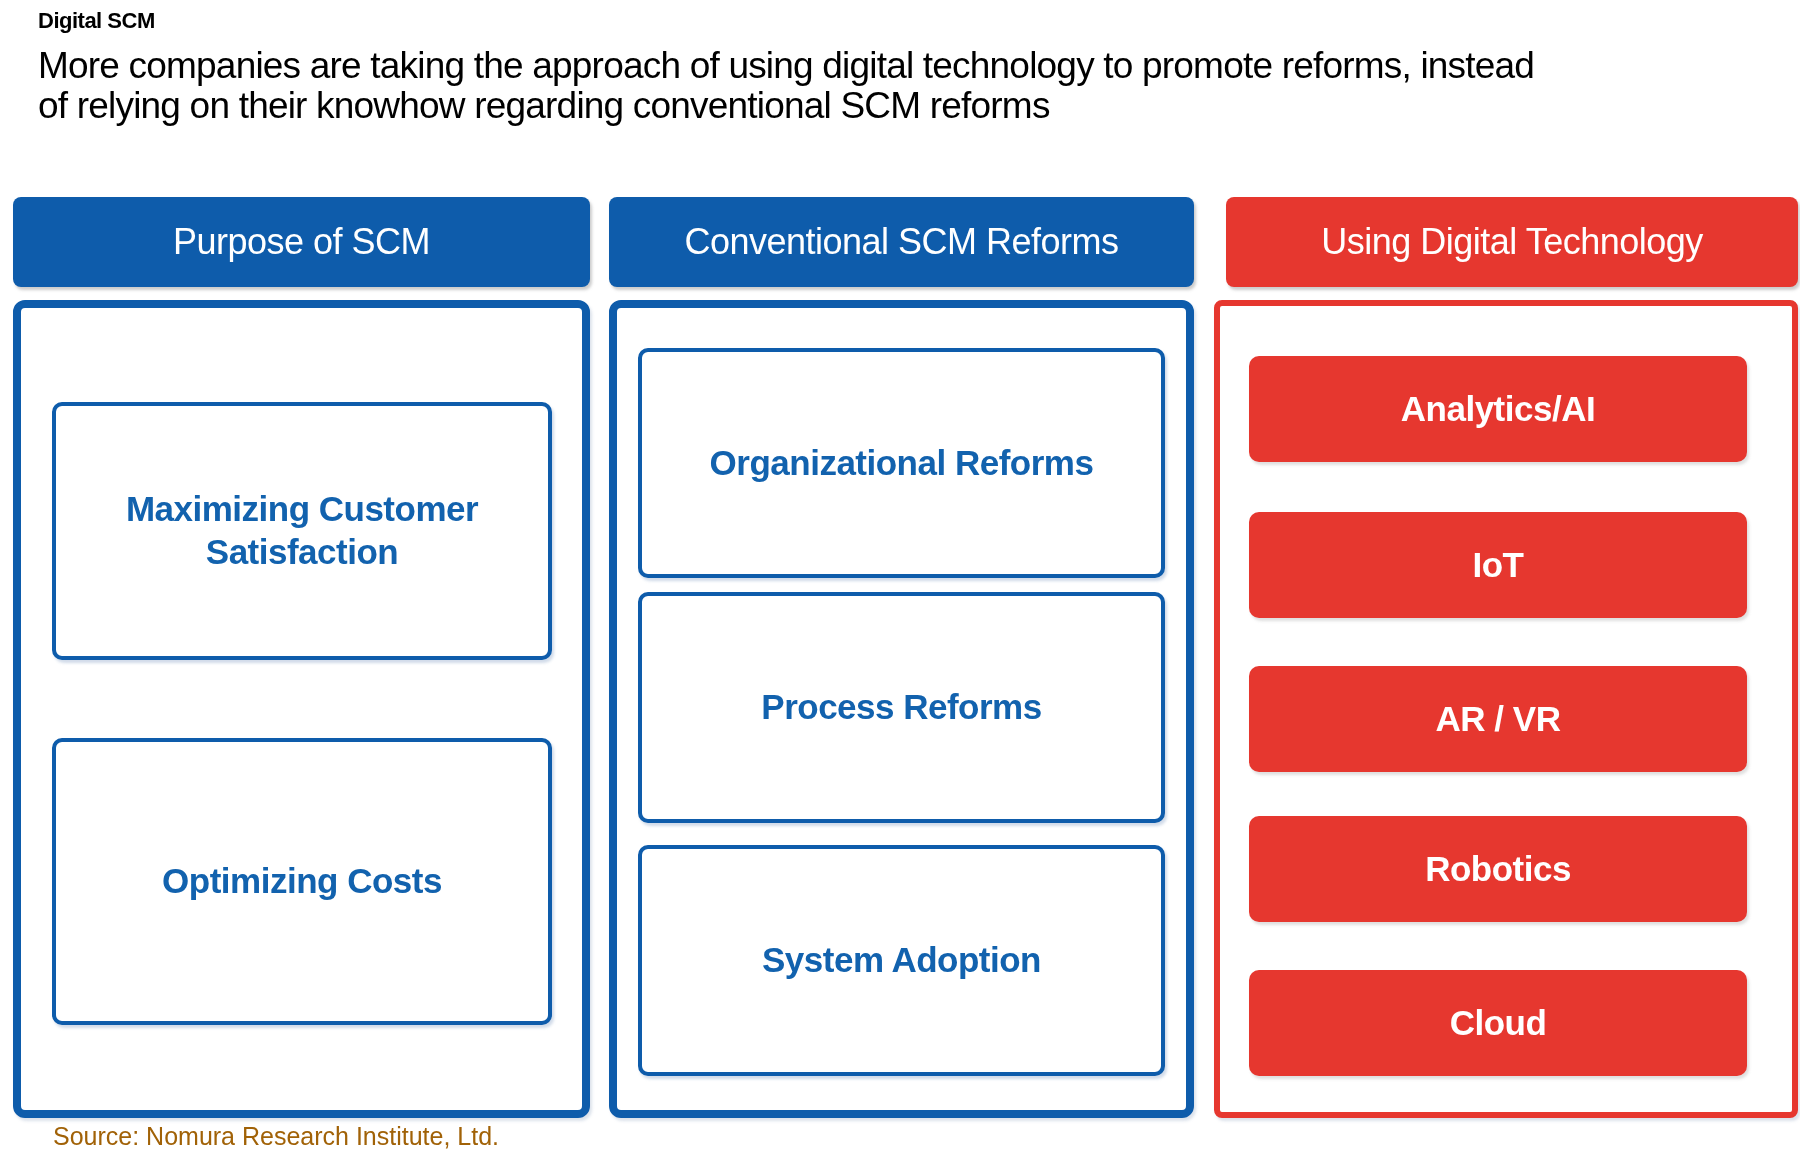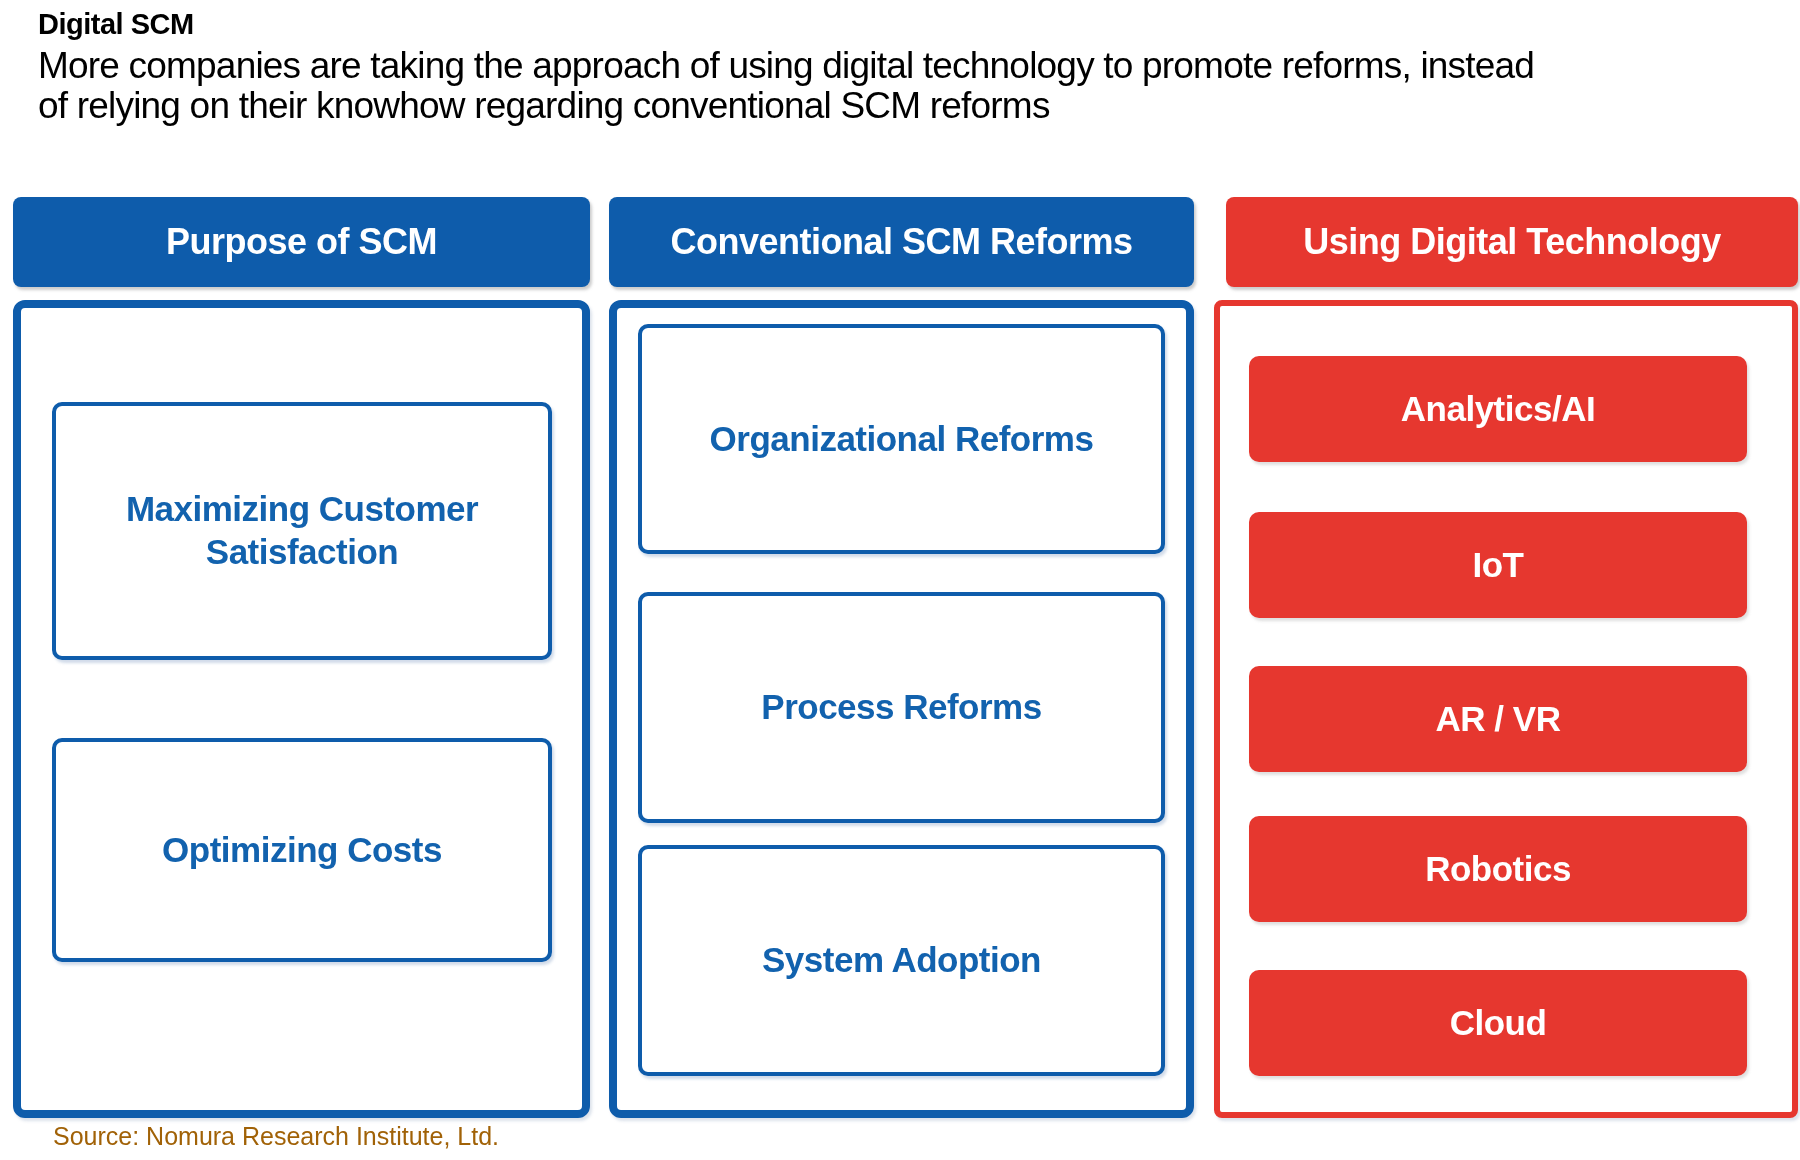--- a/index.html
+++ b/index.html
@@ -2,34 +2,34 @@
 <html><head>
 <meta charset="utf-8">
 <style>
   html,body{margin:0;padding:0;background:#ffffff;overflow:hidden;}
   body{
     width:1800px;height:1160px;position:relative;
     font-family:"Liberation Sans","DejaVu Sans",sans-serif;color:#000;
   }
   .kicker{
     position:absolute;left:38px;top:8px;
-    font-size:29px;font-weight:bold;letter-spacing:-0.5px;
+    font-size:22px;font-weight:bold;letter-spacing:-0.5px;
   }
   .heading{
     position:absolute;left:38px;top:46px;width:1525px;
     font-size:37px;line-height:40px;font-weight:normal;letter-spacing:-0.8px;
   }
   .col{position:absolute;top:197px;}
   .col-1{left:13px;width:577px;}
   .col-2{left:609px;width:585px;}
   .col-3{left:1214px;width:572px;padding-left:12px;}
   .col-header{
     height:90px;border-radius:8px;
     display:flex;align-items:center;justify-content:center;
-    color:#fff;font-weight:bold;font-size:36px;letter-spacing:-0.5px;
+    color:#fff;font-weight:normal;font-size:36px;letter-spacing:-0.5px;
     box-shadow:2px 3px 3px rgba(110,110,110,0.35);
   }
   .hdr-blue{background:#0e5cab;}
   .hdr-red{background:#e6372f;}
   .col-body{
     position:absolute;top:103px;left:0;right:0;height:818px;
     background:#fff;box-sizing:border-box;
     box-shadow:2px 3px 3px rgba(140,160,190,0.30);
   }
   .body-blue{border:8px solid #0e5cab;border-radius:12px;}
@@ -37,23 +37,23 @@
   .inner-box{
     position:absolute;box-sizing:border-box;
     border:4px solid #0e5cab;border-radius:10px;background:#fff;
     display:flex;align-items:center;justify-content:center;text-align:center;
     color:#1262ae;font-weight:bold;font-size:35px;letter-spacing:-0.5px;
     box-shadow:2px 3px 3px rgba(140,165,200,0.40);
     padding:0 12px;line-height:1.22;
   }
   
   .c1-a{left:31px;top:94px;width:500px;height:258px;}
-  .c1-b{left:31px;top:430px;width:500px;height:224px;}
+  .c1-b{left:31px;top:430px;width:500px;height:287px;}
   
-  .c2-a{left:21px;top:16px;width:527px;height:230px;}
+  .c2-a{left:21px;top:40px;width:527px;height:230px;}
   .c2-b{left:21px;top:284px;width:527px;height:231px;}
   .c2-c{left:21px;top:537px;width:527px;height:231px;}
   
   .red-btn{
     position:absolute;left:29px;width:498px;height:106px;
     background:#e6372f;border-radius:10px;
     display:flex;align-items:center;justify-content:center;
     color:#fff;font-weight:bold;font-size:35px;letter-spacing:-0.5px;
     box-shadow:2px 3px 3px rgba(150,150,150,0.30);
   }

